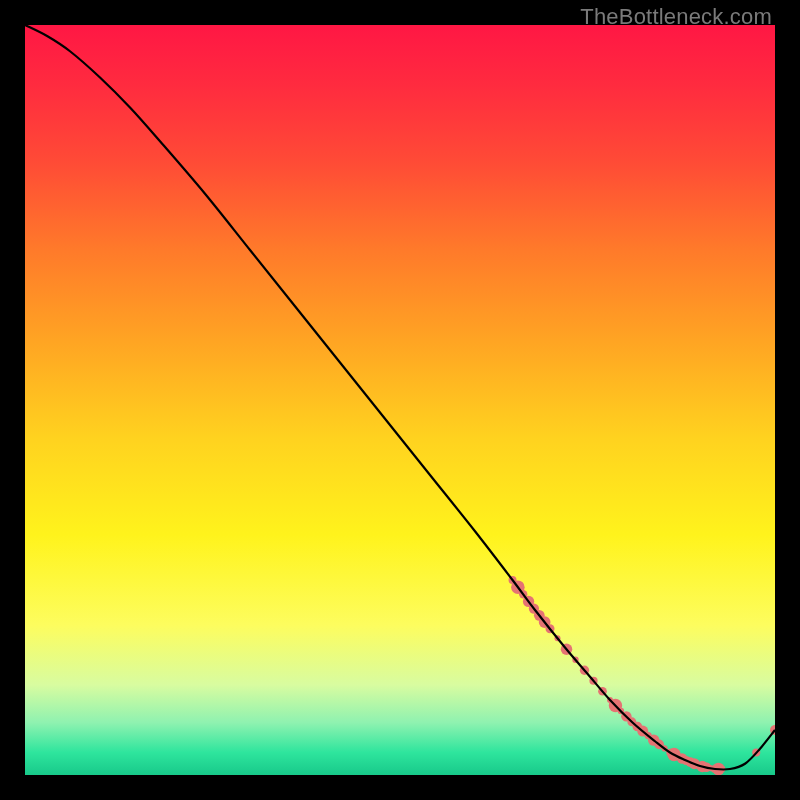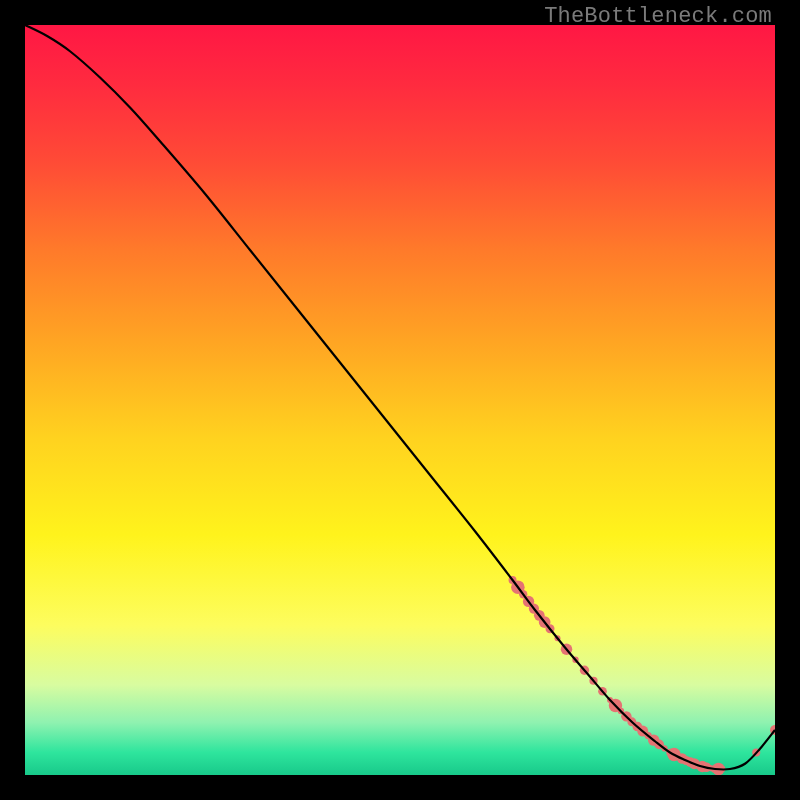--- a/index.html
+++ b/index.html
@@ -19,21 +19,21 @@
     position: absolute;
     left: 25px;
     top: 25px;
     width: 750px;
     height: 750px;
   }
   .watermark {
     position: absolute;
     top: 4px;
     right: 28px;
-    font-family: Liberation Mono, monospace;
+    font-family: Liberation Sans, sans-serif;
     font-size: 22px;
     color: #7a7a7a;
     letter-spacing: 0.2px;
   }
   svg { display: block; }
 </style>
 </head>
 <body>
 
 <div class="wrap">

